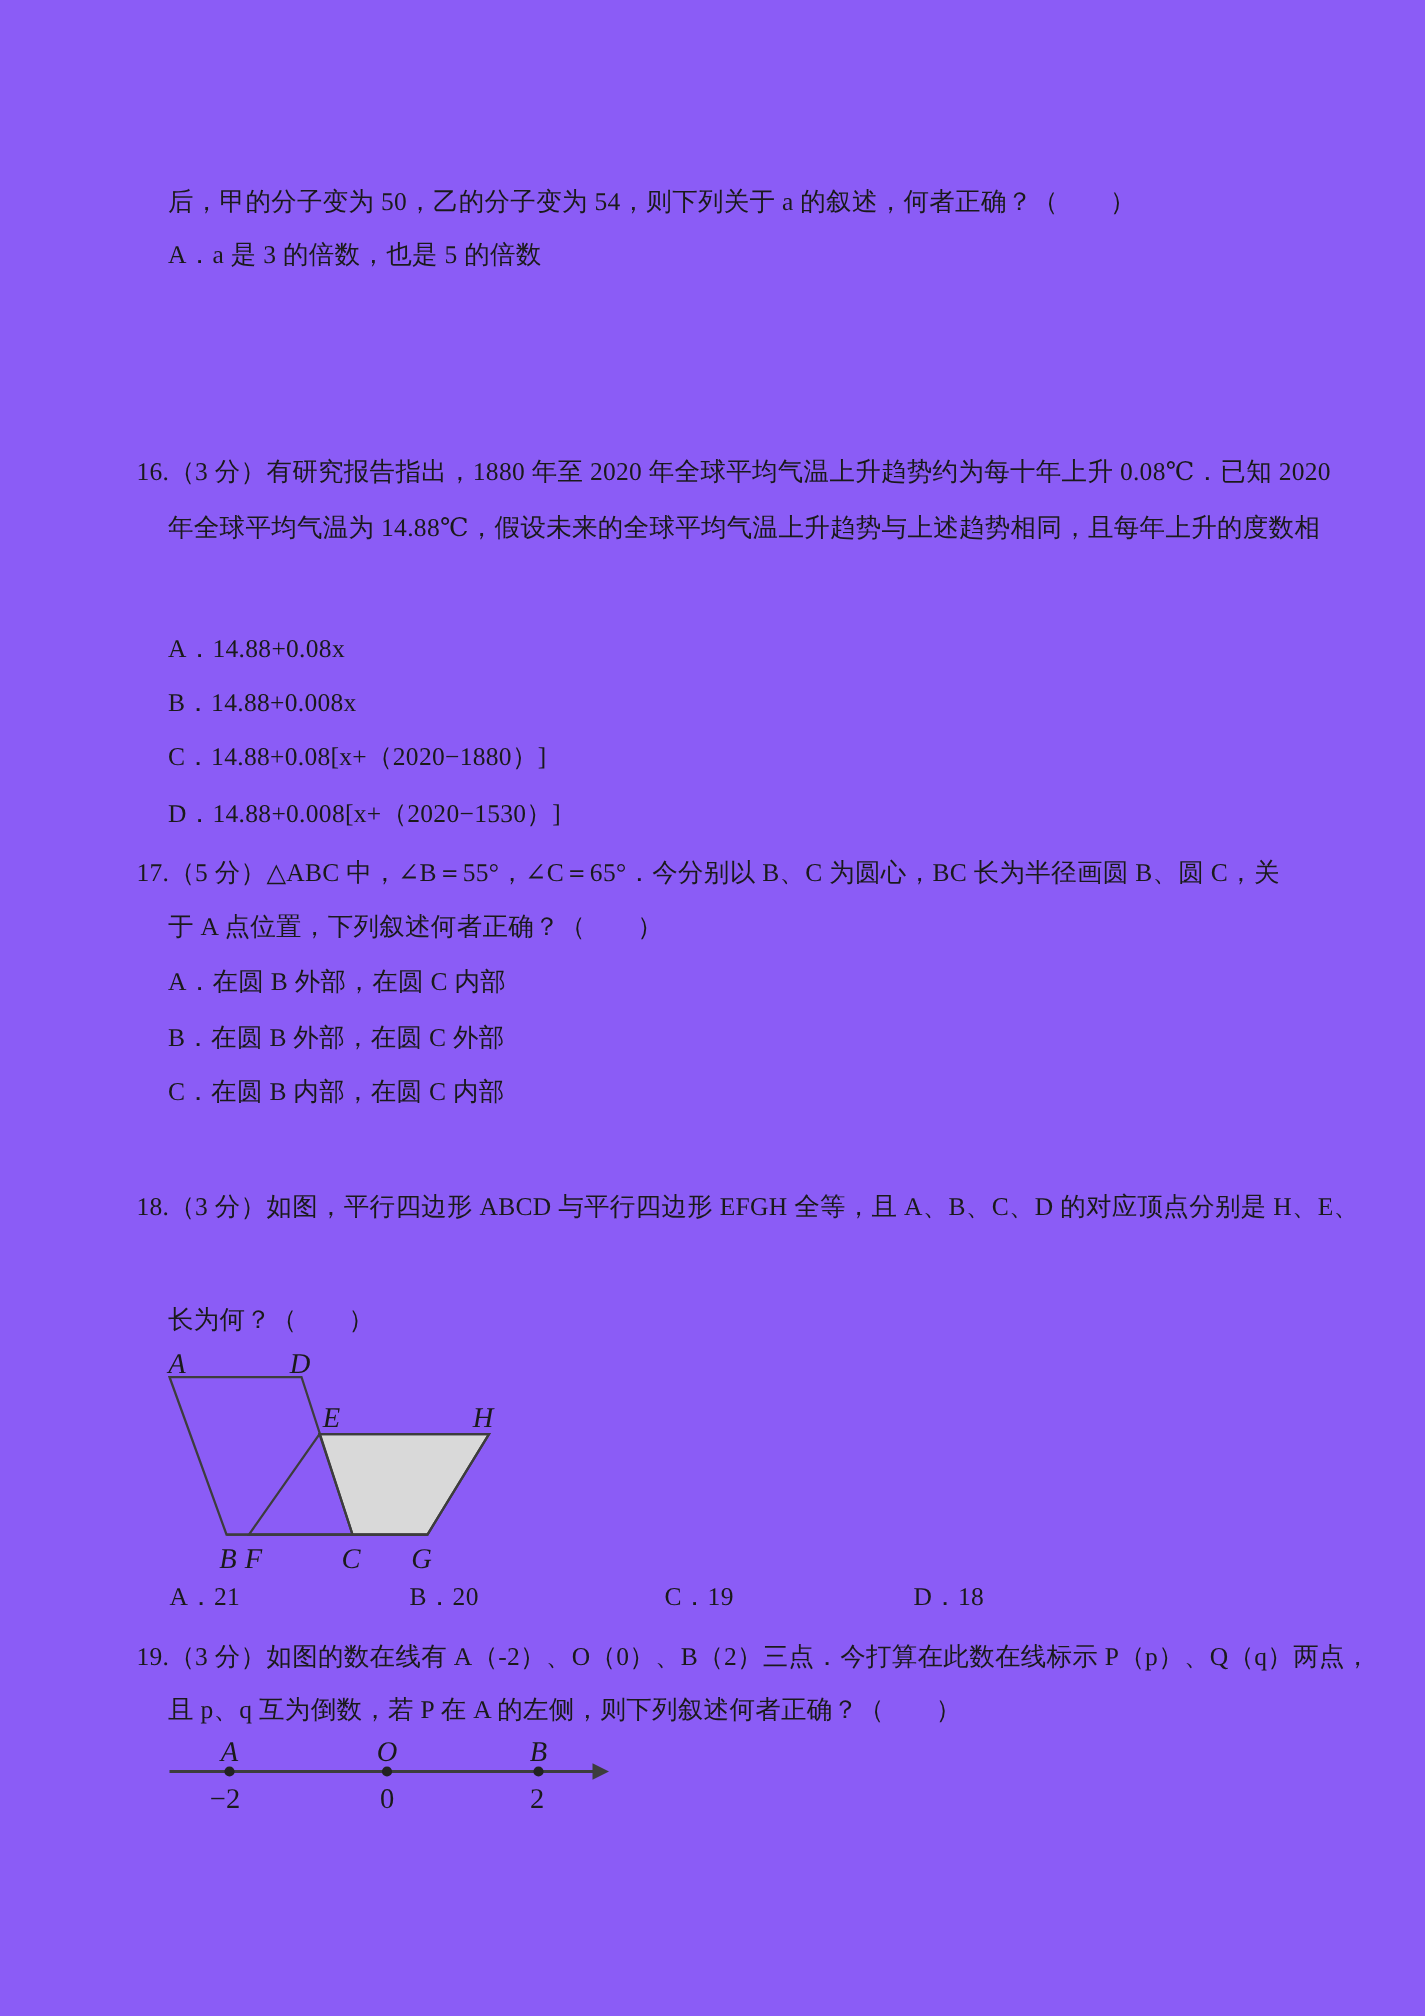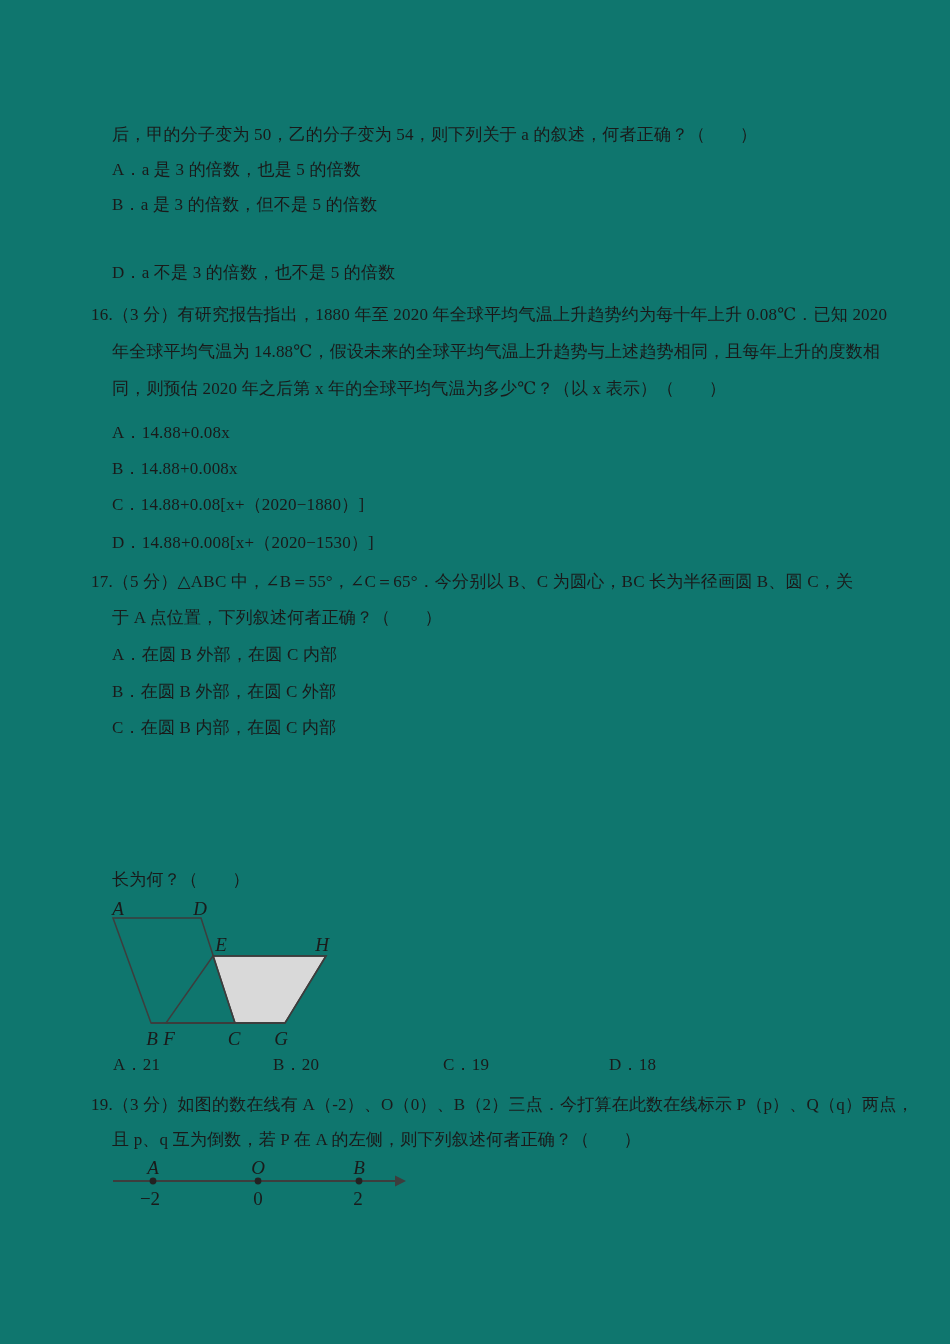--- a/index.html
+++ b/index.html
@@ -4,21 +4,21 @@
 <style>
   html,body{margin:0;padding:0;}
   body{
     width:950px;height:1344px;
     background:#ffffff;
     font-family:"Liberation Serif","DejaVu Serif",serif;
     color:#1a1a1a;
     position:relative;
     overflow:hidden;
   }
-  .page{position:absolute;left:0;top:0;width:950px;height:1344px;background:#0f766e;}
+  .page{position:absolute;left:0;top:0;width:950px;height:1344px;background:#8b5cf6;}
   .tl{
     position:absolute;
     font-size:17px;
     line-height:24px;
     white-space:pre;
     color:#1a1a1a;
     letter-spacing:0.2px;
   }
   .fig{position:absolute;}
   .fig-label{
@@ -35,37 +35,35 @@
   .geo{stroke:#3d3d3d;stroke-width:1.5;fill:none;stroke-linejoin:miter;}
   .nline{stroke:#3d3d3d;stroke-width:2;}
 </style>
 </head>
 <body>
 
 <div class="page">
 
   <div class="tl" style="left:112px;top:123px">后，甲的分子变为 50，乙的分子变为 54，则下列关于 a 的叙述，何者正确？（　　）</div>
   <div class="tl" style="left:112px;top:158px">A．a 是 3 的倍数，也是 5 的倍数</div>
-  <div class="tl" style="left:112px;top:193px">B．a 是 3 的倍数，但不是 5 的倍数</div>
-  <div class="tl" style="left:112px;top:261px">D．a 不是 3 的倍数，也不是 5 的倍数</div>
 
   <div class="tl" style="left:91px;top:303px">16.（3 分）有研究报告指出，1880 年至 2020 年全球平均气温上升趋势约为每十年上升 0.08℃．已知 2020</div>
   <div class="tl" style="left:112px;top:340px">年全球平均气温为 14.88℃，假设未来的全球平均气温上升趋势与上述趋势相同，且每年上升的度数相</div>
-  <div class="tl" style="left:112px;top:377px">同，则预估 2020 年之后第 x 年的全球平均气温为多少℃？（以 x 表示）（　　）</div>
   <div class="tl" style="left:112px;top:421px">A．14.88+0.08x</div>
   <div class="tl" style="left:112px;top:457px">B．14.88+0.008x</div>
   <div class="tl" style="left:112px;top:493px">C．14.88+0.08[x+（2020−1880）]</div>
   <div class="tl" style="left:112px;top:531px">D．14.88+0.008[x+（2020−1530）]</div>
 
   <div class="tl" style="left:91px;top:570px">17.（5 分）△ABC 中，∠B＝55°，∠C＝65°．今分别以 B、C 为圆心，BC 长为半径画圆 B、圆 C，关</div>
   <div class="tl" style="left:112px;top:643px">A．在圆 B 外部，在圆 C 内部</div>
   <div class="tl" style="left:112px;top:606px">于 A 点位置，下列叙述何者正确？（　　）</div>
   <div class="tl" style="left:112px;top:680px">B．在圆 B 外部，在圆 C 外部</div>
   <div class="tl" style="left:112px;top:716px">C．在圆 B 内部，在圆 C 内部</div>
 
+  <div class="tl" style="left:91px;top:793px">18.（3 分）如图，平行四边形 ABCD 与平行四边形 EFGH 全等，且 A、B、C、D 的对应顶点分别是 H、E、</div>
   <div class="tl" style="left:112px;top:868px">长为何？（　　）</div>
 
   <svg class="fig" style="left:95px;top:895px" width="250" height="155" viewBox="95 895 250 155">
     <polygon points="213,956 326,956 285,1023 235,1023" stroke="#3d3d3d" stroke-width="1.5" fill="#d9d9d9"></polygon>
     <polygon class="geo" points="113,918 201,918 235,1023 151,1023"></polygon>
     <polygon class="geo" points="213,956 326,956 285,1023 166,1023"></polygon>
     <line class="geo" x1="151" y1="1023" x2="285" y2="1023"></line>
     <text class="fig-label" x="118" y="915" text-anchor="middle">A</text>
     <text class="fig-label" x="200" y="915" text-anchor="middle">D</text>
     <text class="fig-label" x="221" y="951" text-anchor="middle">E</text>

